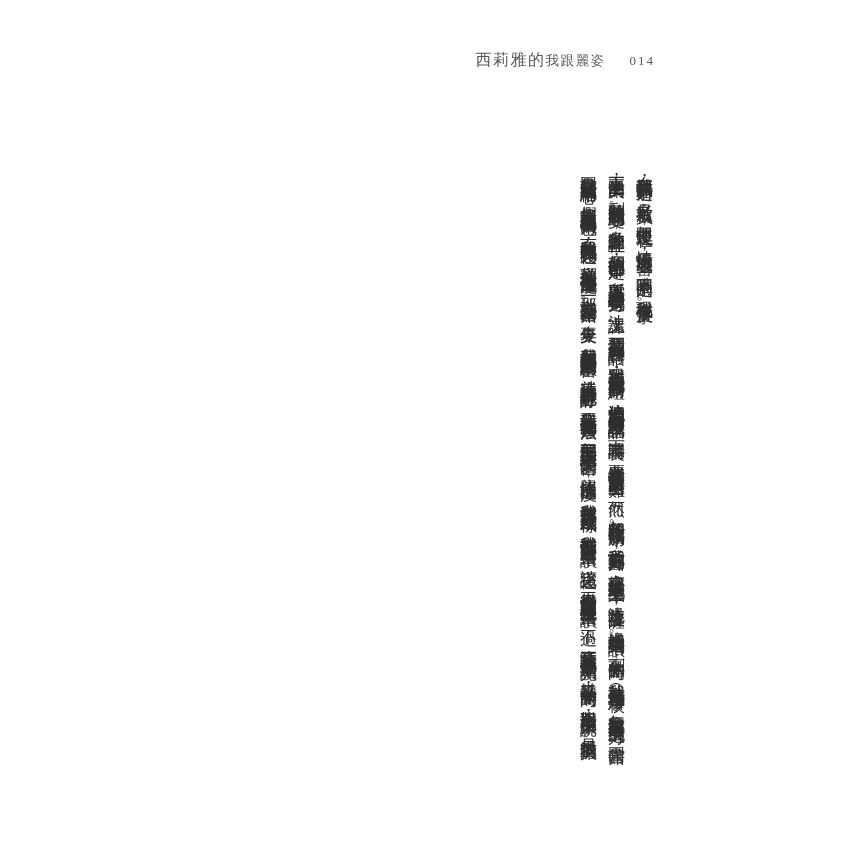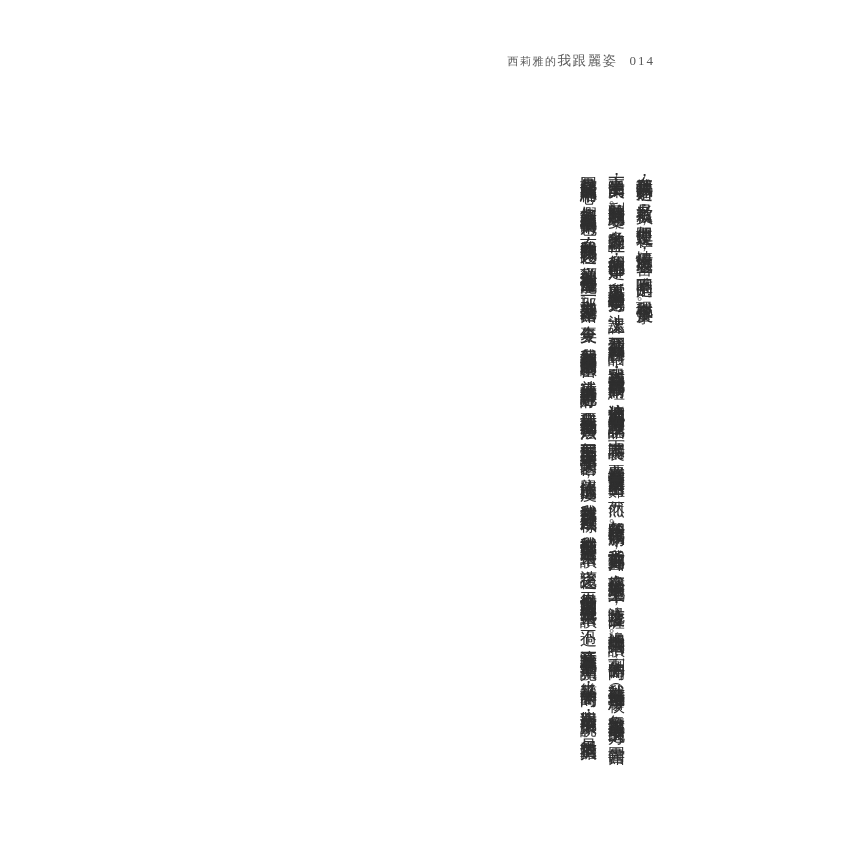--- a/index.html
+++ b/index.html
@@ -18,25 +18,25 @@
   
   .running-header {
     position: absolute;
     top: 52px;
     right: 194px;
     color: var(--header-ink, #595959);
     white-space: nowrap;
     letter-spacing: 1.5px;
     line-height: 16px;
   }
-  .title-prefix { font-size: 11px; text-align: center; }
+  .title-prefix { font-size: 16px; text-align: center; }
   .title-main   { font-size: 13.5px; }
   .page-number  {
     font-size: 13px;
-    margin-left: 12px;
+    margin-left: 24px;
     letter-spacing: 2px;
   }
   
   .body-text {
     position: absolute;
     top: 129px;
     right: 191px;
     height: 668px;
     width: 470px;
     writing-mode: vertical-rl;

